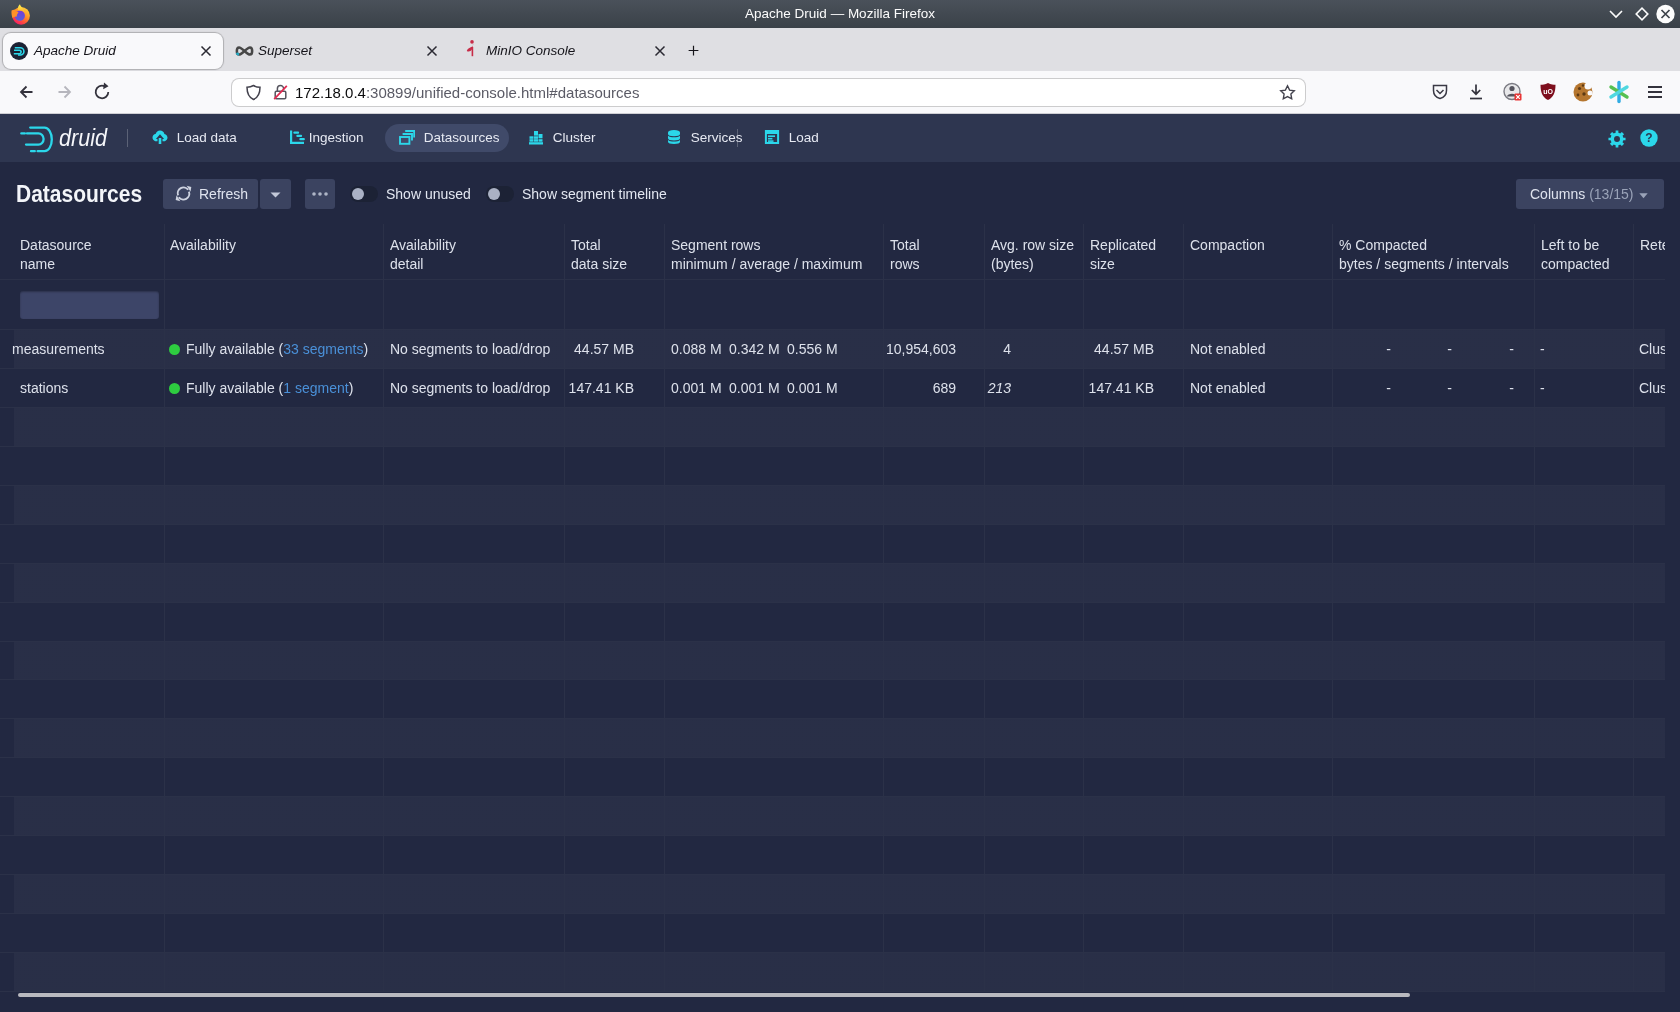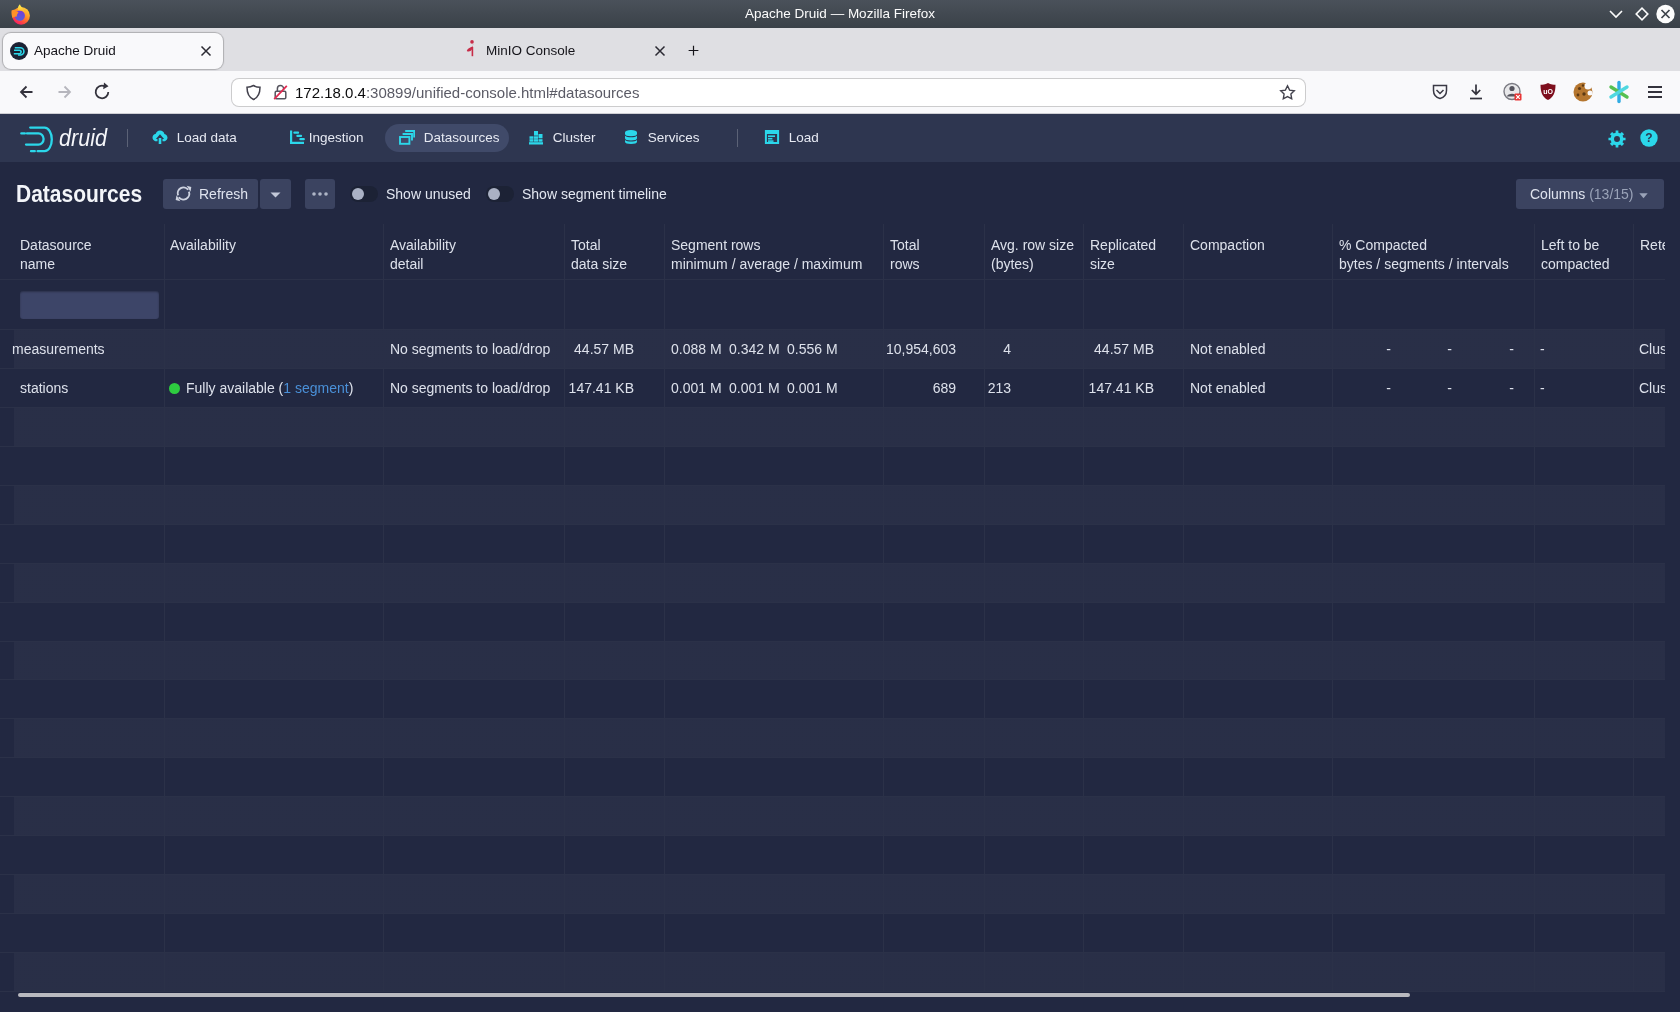--- a/index.html
+++ b/index.html
@@ -8,21 +8,21 @@
 
 
 .titlebar { position:absolute; top:0; left:0; width:1680px; height:28px;
   background:linear-gradient(#4a515a,#3a4148); }
 .titlebar .fxlogo { position:absolute; left:9px; top:3px; width:22px; height:22px; }
 .titlebar .title { position:absolute; top:0; left:0; width:100%; height:28px; line-height:27px;
   text-align:center; color:#fcfcfc; font-size:13.5px; }
 .winctl { position:absolute; top:0; right:0; height:28px; }
 
 
-.tabbar { position:absolute; top:28px; left:0; width:1680px; height:43px; background:#dfdfe3; }
+.tabbar { position:absolute; top:28px; left:0; width:1680px; height:43px; background:#dfdfe3;font-style:italic; }
 .tab { position:absolute; top:5px; height:36px; border-radius:8px; }
 .tab.active { background:#f9f9fb; box-shadow:0 0 1px 1px rgba(0,0,0,0.22); }
 .tab .tlabel { position:absolute; left:31px; top:0; line-height:36px; font-size:13.5px; color:#15141a; white-space:nowrap; }
 .tab .favicon { position:absolute; left:7px; top:9px; width:18px; height:18px; }
 .tab .close { position:absolute; top:9px; width:18px; height:18px; color:#2b2a33; }
 .newtab { position:absolute; top:15px; left:686px; width:15px; height:15px; color:#15141a; }
 
 
 .navbar { position:absolute; top:71px; left:0; width:1680px; height:43px; background:#f9f9fb;
   border-bottom:1px solid #cfcfd4; }
@@ -99,20 +99,30 @@
     <svg class="favicon" viewBox="0 0 18 18">
       <circle cx="9" cy="9" r="9" fill="#1c2133"></circle>
       <path d="M 4.8 5.8 H 10.3 A 3.6 3.6 0 0 1 10.3 13 H 8.0" stroke="#2bd7ea" stroke-width="1.6" fill="none"></path>
       <path d="M 4.0 8.3 H 9.4 A 1.7 1.7 0 0 1 9.4 11.7 H 3.8" stroke="#2bd7ea" stroke-width="1.6" fill="none"></path>
     </svg>
     <div class="tlabel">Apache Druid</div>
     <svg class="close" style="left:194px;" viewBox="0 0 18 18">
         <path d="M 4.5 4.5 L 13.5 13.5 M 13.5 4.5 L 4.5 13.5" stroke="#2b2a33" stroke-width="1.5"></path>
       </svg>
   </div>
+  <div class="tab" style="left:227px; width:224px;">
+    <svg class="favicon" style="left:7px; top:11px; width:21px; height:14px;" viewBox="0 0 24 16">
+      <path d="M 5.8 3.9 C 2.4 3.9 2.4 12.1 5.8 12.1 C 9.2 12.1 14.8 3.9 18.2 3.9 C 21.6 3.9 21.6 12.1 18.2 12.1 C 14.8 12.1 9.2 3.9 5.8 3.9 Z" fill="none" stroke="#474747" stroke-width="2.9"></path>
+      <path d="M 2.9 10.3 A 4.6 4.6 0 0 0 5.8 12.1" fill="none" stroke="#23a8c1" stroke-width="2.9"></path>
+    </svg>
+    <div class="tlabel">Superset</div>
+    <svg class="close" style="left:196px;" viewBox="0 0 18 18">
+        <path d="M 4.5 4.5 L 13.5 13.5 M 13.5 4.5 L 4.5 13.5" stroke="#2b2a33" stroke-width="1.5"></path>
+      </svg>
+  </div>
   <div class="tab" style="left:455px; width:224px;">
     <svg class="favicon" style="left:7px; top:6px;" viewBox="0 0 18 18">
       <circle cx="10" cy="2.9" r="1.8" fill="#c72c48"></circle>
       <path d="M 11.1 4.4 C 11.5 6.3 10.4 7.3 8.7 8.3 C 6.9 9.4 5.1 10.2 4.8 11.9 C 6.3 13.3 8.9 12.4 9.9 10.6 C 10.5 9.5 10.6 8.7 10.6 7.3 Z" fill="#c72c48"></path>
       <rect x="9.6" y="8" width="1.6" height="9.2" fill="#c72c48"></rect>
     </svg>
     <div class="tlabel">MinIO Console</div>
     <svg class="close" style="left:196px;" viewBox="0 0 18 18">
         <path d="M 4.5 4.5 L 13.5 13.5 M 13.5 4.5 L 4.5 13.5" stroke="#2b2a33" stroke-width="1.5"></path>
       </svg>
@@ -230,21 +240,21 @@
         <rect x="1.5" y="7.3" width="4" height="2.5"></rect>
         <rect x="1.5" y="10.2" width="4" height="2.5"></rect>
         <rect x="6" y="2" width="4" height="4.6"></rect>
         <rect x="6" y="7.3" width="4" height="2.5"></rect>
         <rect x="6" y="10.2" width="4" height="2.5"></rect>
         <rect x="10.5" y="5" width="4" height="4.3"></rect>
         <rect x="10.5" y="10.2" width="4" height="2.5"></rect>
       </svg>
     <span style="margin-left:5px;">Cluster</span>
   </div>
-  <div class="dnav" style="left:623px;text-align:center;">
+  <div class="dnav" style="left:666px;text-align:center;">
     <svg width="16" height="16" viewBox="0 0 16 16" fill="#2bd7ea">
         <path d="M 8 1 C 11.6 1 14 2 14 3.3 L 14 5 C 14 6.3 11.6 7.3 8 7.3 C 4.4 7.3 2 6.3 2 5 L 2 3.3 C 2 2 4.4 1 8 1 Z"></path>
         <path d="M 2 6.8 C 3.2 7.8 5.5 8.3 8 8.3 C 10.5 8.3 12.8 7.8 14 6.8 L 14 9.3 C 14 10.6 11.6 11.6 8 11.6 C 4.4 11.6 2 10.6 2 9.3 Z"></path>
         <path d="M 2 11 C 3.2 12 5.5 12.5 8 12.5 C 10.5 12.5 12.8 12 14 11 L 14 12.7 C 14 14 11.6 15 8 15 C 4.4 15 2 14 2 12.7 Z"></path>
       </svg>
     <span style="margin-left:5px;">Services</span>
   </div>
   <div class="dnav" style="left:764px;">
     <svg width="16" height="16" viewBox="0 0 16 16" fill="#2bd7ea">
         <path d="M 0.9 1 H 15.1 V 15 H 0.9 Z M 2.9 4.9 V 13.1 H 13.1 V 4.9 Z" fill-rule="evenodd"></path>
@@ -354,20 +364,23 @@
       <div class="tcell" style="left:1084px;width:100px;"></div>
       <div class="tcell" style="left:1184px;width:149px;"></div>
       <div class="tcell" style="left:1333px;width:202px;"></div>
       <div class="tcell" style="left:1535px;width:99px;"></div>
       <div class="tcell" style="left:1634px;width:280px;"></div>
     </div>
     <div class="trow stripe databorder celltext" style="height:38.94px;">
       <div class="tcell" style="left:0px;width:165px;">
         <div style="display:block;line-height:38px;white-space:nowrap;padding-left:12px;">measurements</div>
       </div>
+      <div class="tcell" style="left:165px;width:219px;">
+        <div style="display:block;line-height:38px;white-space:nowrap;padding-left:4px;"><span style="display:inline-block;width:11px;height:11px;border-radius:50%;background:#2ecc40;margin-right:6px;position:relative;top:1px;"></span>Fully available (<span style="color:#4a90d8;">33 segments</span>)</div>
+      </div>
       <div class="tcell" style="left:384px;width:181px;">
         <div style="display:block;line-height:38px;white-space:nowrap;padding-left:6px;">No segments to load/drop</div>
       </div>
       <div class="tcell" style="left:565px;width:100px;">
         <div style="display:block;line-height:38px;white-space:nowrap;text-align:right;padding-right:30px;">44.57 MB</div>
       </div>
       <div class="tcell" style="left:665px;width:219px;">
         <div style="display:block;line-height:38px;white-space:nowrap;padding-left:6px;"><span style="display:inline-block;width:48px;text-align:right;">0.088 M</span><span style="display:inline-block;width:48px;text-align:right;margin-left:10px;">0.342 M</span><span style="display:inline-block;width:48px;text-align:right;margin-left:10px;">0.556 M</span></div>
       </div>
       <div class="tcell" style="left:884px;width:101px;">
@@ -404,21 +417,21 @@
       </div>
       <div class="tcell" style="left:565px;width:100px;">
         <div style="display:block;line-height:38px;white-space:nowrap;text-align:right;padding-right:30px;">147.41 KB</div>
       </div>
       <div class="tcell" style="left:665px;width:219px;">
         <div style="display:block;line-height:38px;white-space:nowrap;padding-left:6px;"><span style="display:inline-block;width:48px;text-align:right;">0.001 M</span><span style="display:inline-block;width:48px;text-align:right;margin-left:10px;">0.001 M</span><span style="display:inline-block;width:48px;text-align:right;margin-left:10px;">0.001 M</span></div>
       </div>
       <div class="tcell" style="left:884px;width:101px;">
         <div style="display:block;line-height:38px;white-space:nowrap;text-align:right;padding-right:28px;">689</div>
       </div>
-      <div class="tcell" style="left:985px;width:99px;">
+      <div class="tcell" style="left:985px;width:99px;font-style:italic;">
         <div style="display:block;line-height:38px;white-space:nowrap;text-align:right;padding-right:72px;">213</div>
       </div>
       <div class="tcell" style="left:1084px;width:100px;">
         <div style="display:block;line-height:38px;white-space:nowrap;text-align:right;padding-right:29px;">147.41 KB</div>
       </div>
       <div class="tcell" style="left:1184px;width:149px;">
         <div style="display:block;line-height:38px;white-space:nowrap;padding-left:6px;">Not enabled</div>
       </div>
       <div class="tcell" style="left:1333px;width:202px;">
         <div style="display:block;line-height:38px;white-space:nowrap;padding-left:6px;"><span style="display:inline-block;width:52px;text-align:right;">-</span><span style="display:inline-block;width:52px;text-align:right;margin-left:9px;">-</span><span style="display:inline-block;width:53px;text-align:right;margin-left:9px;">-</span></div>

